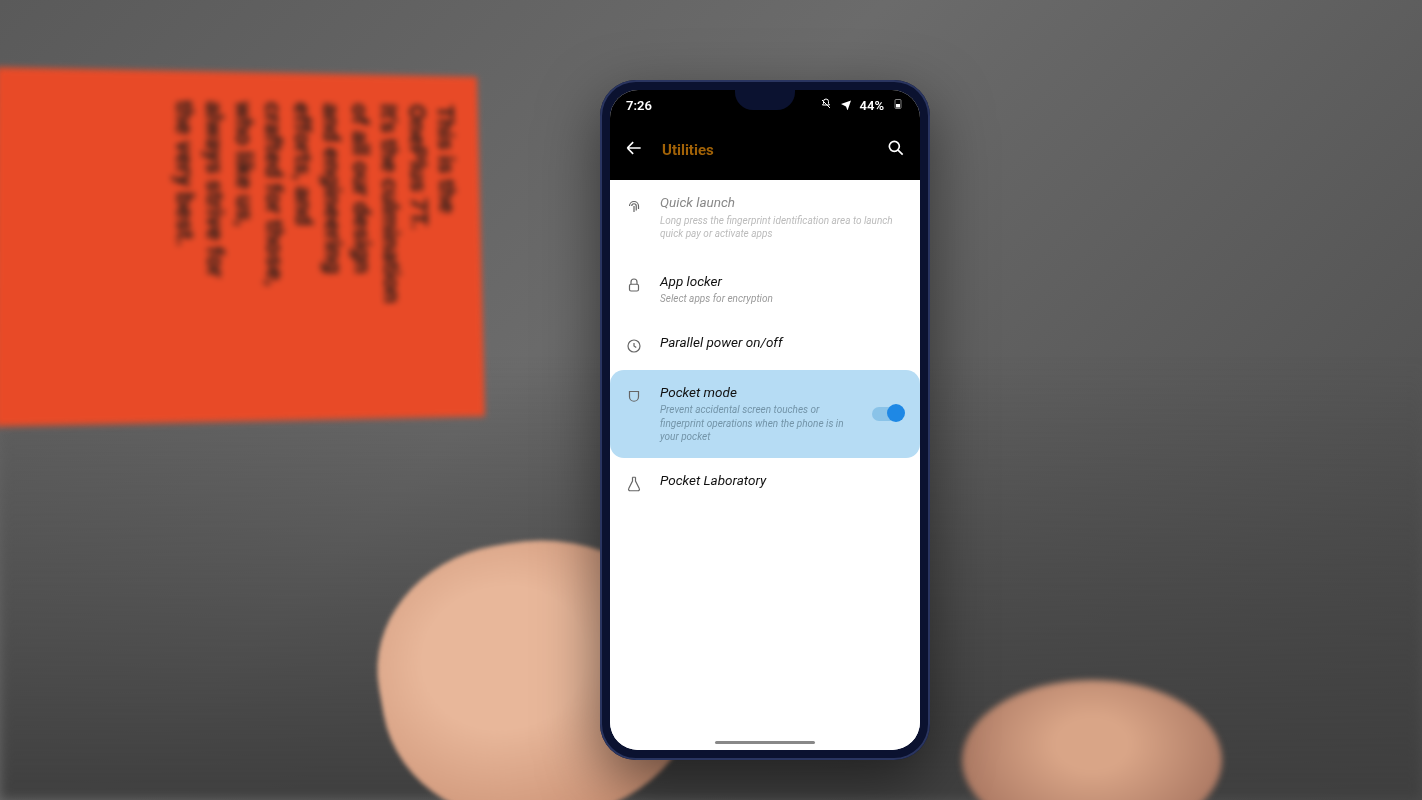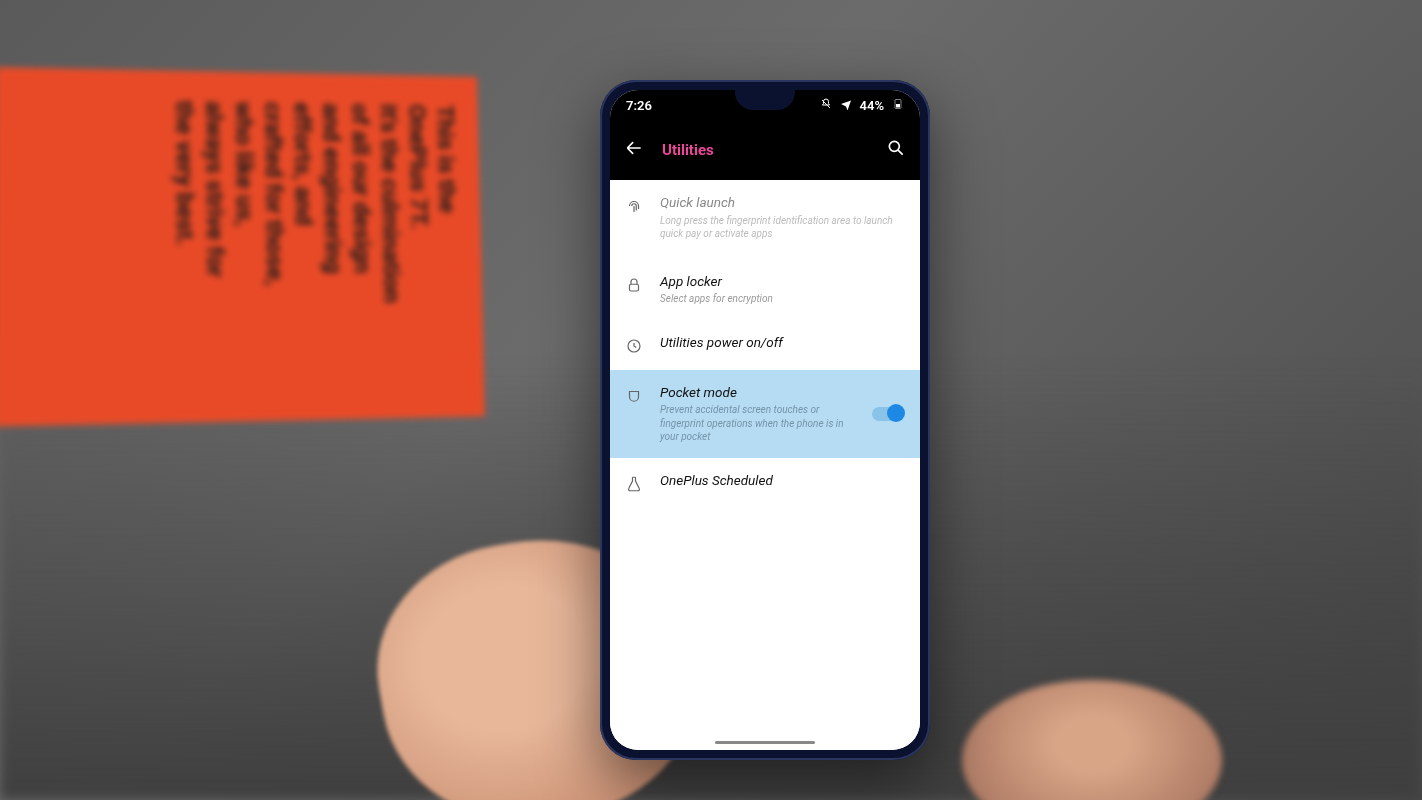--- a/index.html
+++ b/index.html
@@ -89,21 +89,21 @@
     align-items: center;
     padding: 0 16px;
     font-size: 13px;
     font-weight: 600;
   }
   .statusbar .right { display: flex; align-items: center; gap: 8px; }
   .statusbar svg { width: 12px; height: 12px; fill: #fff; }
   .appbar {
     height: 60px;
     background: #000;
-    color: #ec4899;
+    color: #a16207;
     display: flex;
     align-items: center;
     padding: 0 14px;
     gap: 18px;
   }
   .appbar .title { font-weight: 700; font-size: 15px; flex: 1; }
   .appbar svg { width: 20px; height: 20px; stroke: #fff; fill: none; stroke-width: 2; }
   .content {
     flex: 1;
     background: #fff;
@@ -121,21 +121,21 @@
     flex-shrink: 0;
     margin-top: 2px;
     display: flex; align-items: center; justify-content: center;
   }
   .row .ico svg { width: 18px; height: 18px; stroke: #666; fill: none; stroke-width: 1.6; }
   .row .txt { flex: 1; }
   .row .lbl { font-size: 13.5px; color: #111; line-height: 1.3; }
   .row .sub { font-size: 10px; color: #9a9a9a; margin-top: 2px; line-height: 1.35; }
   .row.dim .lbl { color: #888; }
   .row.dim .sub { color: #bbb; }
-  .row.hl { background: #b6dcf4; }
+  .row.hl { background: #b6dcf4; border-radius: 14px; }
   .row.hl .sub { color: #7394a8; }
   .toggle {
     width: 30px; height: 14px;
     background: #8ac3e8;
     border-radius: 8px;
     position: relative;
     align-self: center;
     flex-shrink: 0;
   }
   .toggle::after {
@@ -250,21 +250,21 @@
       </div>
 
       <div class="row">
         <span class="ico">
           <svg viewBox="0 0 24 24">
               <circle cx="12" cy="12" r="8"></circle>
               <path d="M12 8v4l3 2"></path>
             </svg>
         </span>
         <div class="txt">
-          <div class="lbl">Utilities power on/off</div>
+          <div class="lbl">Parallel power on/off</div>
         </div>
       </div>
 
       <div class="row hl">
         <span class="ico">
           <svg viewBox="0 0 24 24">
               <path d="M6 6h12v7a6 6 0 0 1-12 0V6z"></path>
             </svg>
         </span>
         <div class="txt">
@@ -274,21 +274,21 @@
         <div class="toggle"></div>
       </div>
 
       <div class="row">
         <span class="ico">
           <svg viewBox="0 0 24 24">
               <path d="M10 3h4m-4 0v5l-5 10a2 2 0 0 0 2 3h10a2 2 0 0 0 2-3l-5-10V3"></path>
             </svg>
         </span>
         <div class="txt">
-          <div class="lbl">OnePlus Scheduled</div>
+          <div class="lbl">Pocket Laboratory</div>
         </div>
       </div>
 
 
     </div>
 
     <div class="home-indicator"></div>
   </div>
 </div>
 

